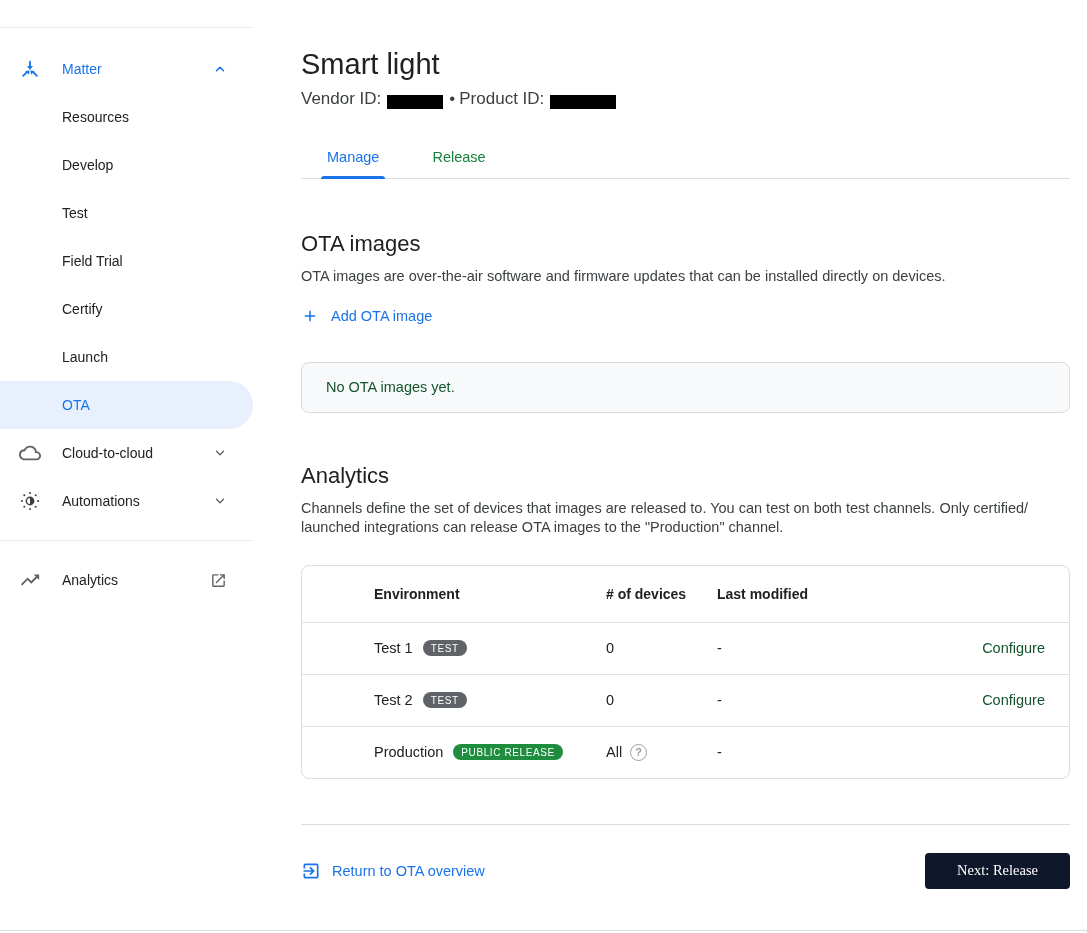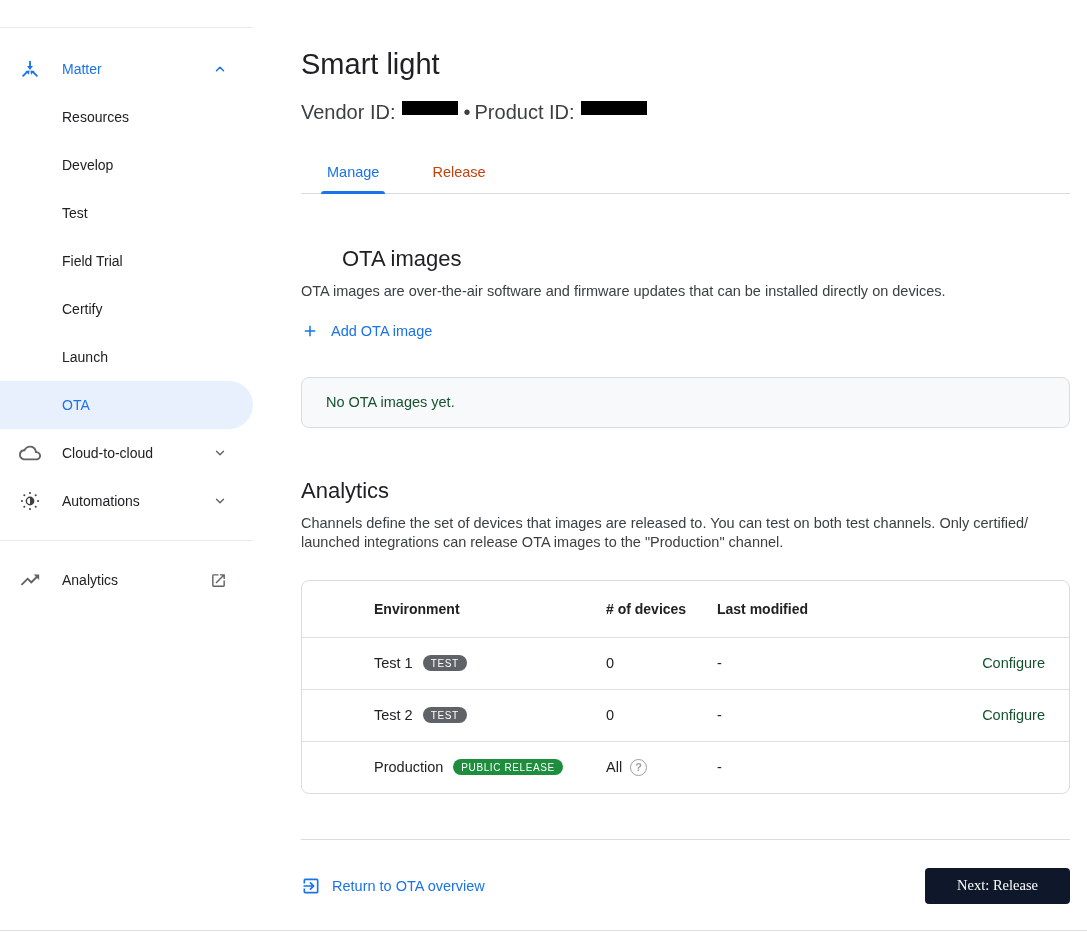--- a/index.html
+++ b/index.html
@@ -22,37 +22,37 @@
   .sb-divider { height: 1px; background: #e8eaed; }
   .d1 { margin-top: 13px; }
   .d2 { margin-top: 15px; }
   .mt17 { margin-top: 17px; }
   .mt15 { margin-top: 15px; }
 
   
   .main { position: absolute; left: 301px; top: 0; width: 769px; }
   h1.page-title { margin-top: 48px; font-size: 29px; font-weight: 400;
     color: #202124; letter-spacing: 0; }
-  .meta { margin-top: 20px; font-size: 20px; color: #3c4043; display: flex;
-    align-items: flex-start; }
+  .meta { margin-top: 8px; font-size: 17px; color: #3c4043; display: flex;
+    align-items: flex-end; }
   .redact { display: inline-block; height: 14px; background: #000; margin: 0 6px; }
   .redact.v { width: 56px; }
   .redact.p { width: 66px; margin-right: 0; }
   .dot-sep { margin: 0 4px 0 0; color: #3c4043; }
 
   .tabs { margin-top: 40px; display: flex; border-bottom: 1px solid #dadce0;
     padding-left: 26px; }
   .tab { position: relative; padding-bottom: 13px; margin-right: 53px;
-    font-size: 14.5px; font-weight: 500; color: #c2410c; cursor: pointer; }
+    font-size: 14.5px; font-weight: 500; color: #15803d; cursor: pointer; }
   .tab.active { color: #1a73e8; }
   .tab.active::after { content: ""; position: absolute; left: -6px; right: -6px;
     bottom: -1px; height: 3px; background: #1a73e8; border-radius: 3px 3px 0 0; }
 
   h2.section-title { font-size: 22px; font-weight: 400; color: #202124; }
-  .sec-ota { margin-top: 52px; margin-left: 41px; }
+  .sec-ota { margin-top: 52px; }
   .sec-desc { margin-top: 10px; font-size: 14.5px; color: #3c4043; line-height: 19.5px;
     max-width: 745px; }
   .add-link { margin-top: 20px; display: inline-flex; align-items: center;
     color: #1a73e8; font-size: 14.5px; font-weight: 500; cursor: pointer; }
   .add-link .plus { display: flex; margin-right: 12px; }
   .empty-box { margin-top: 33px; height: 51px; background: #f8f9fa;
     border: 1px solid #dadce0; border-radius: 8px; display: flex; align-items: center;
     padding-left: 24px; font-size: 14.5px; color: #14532d; }
   .sec-channels { margin-top: 50px; }
 

